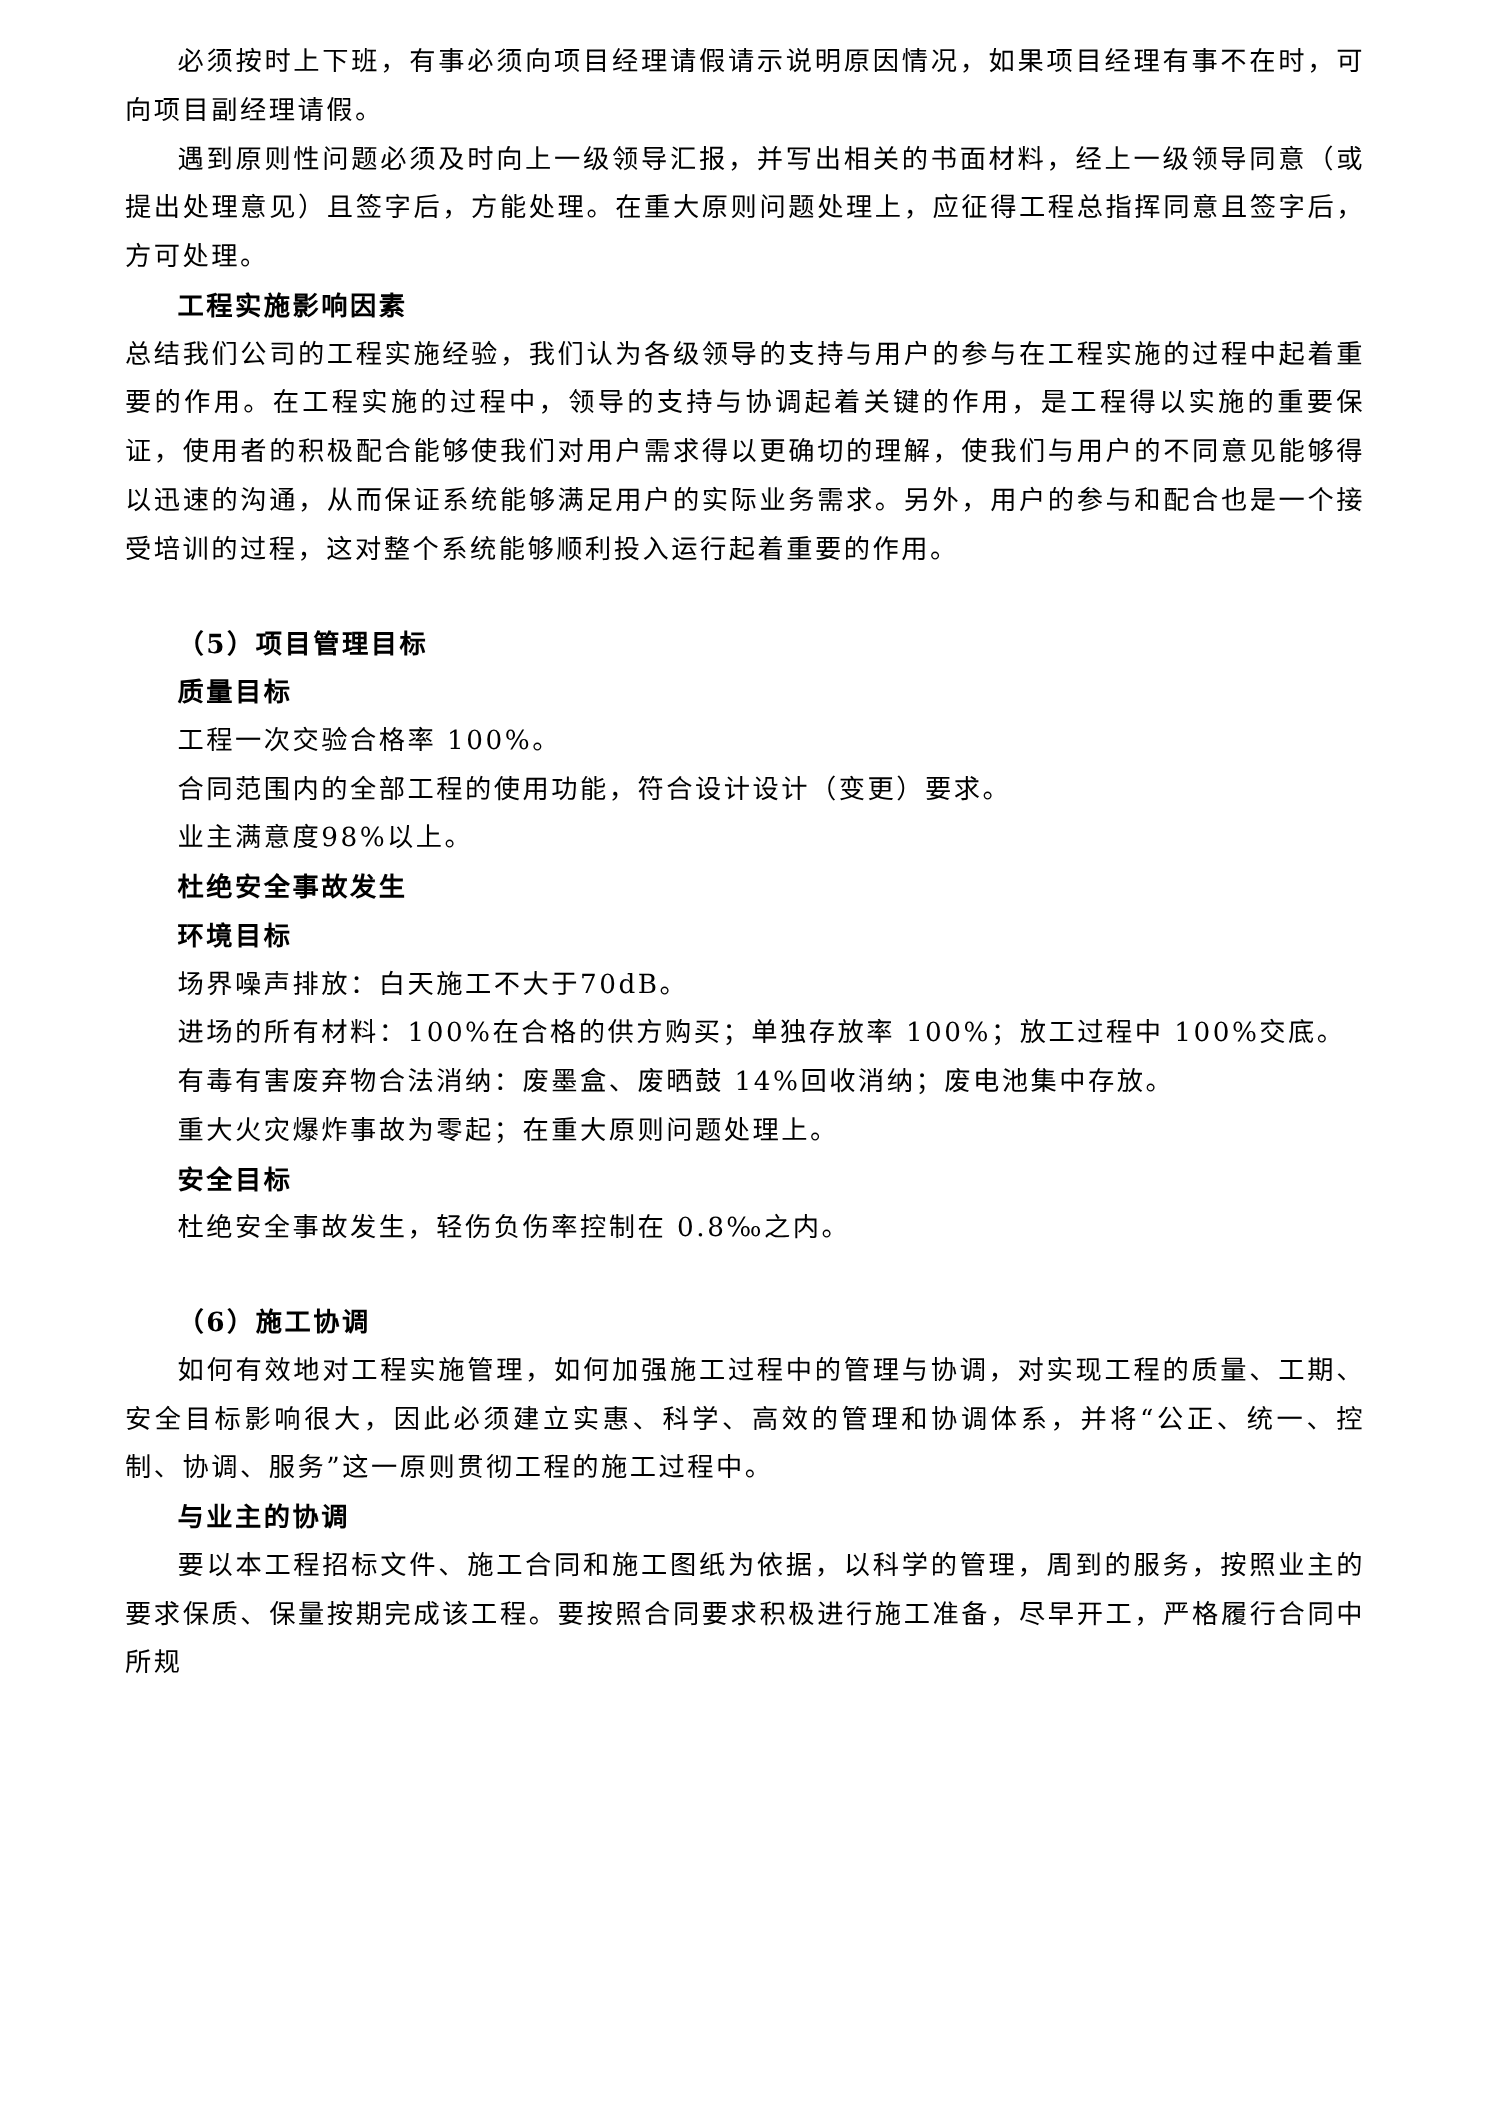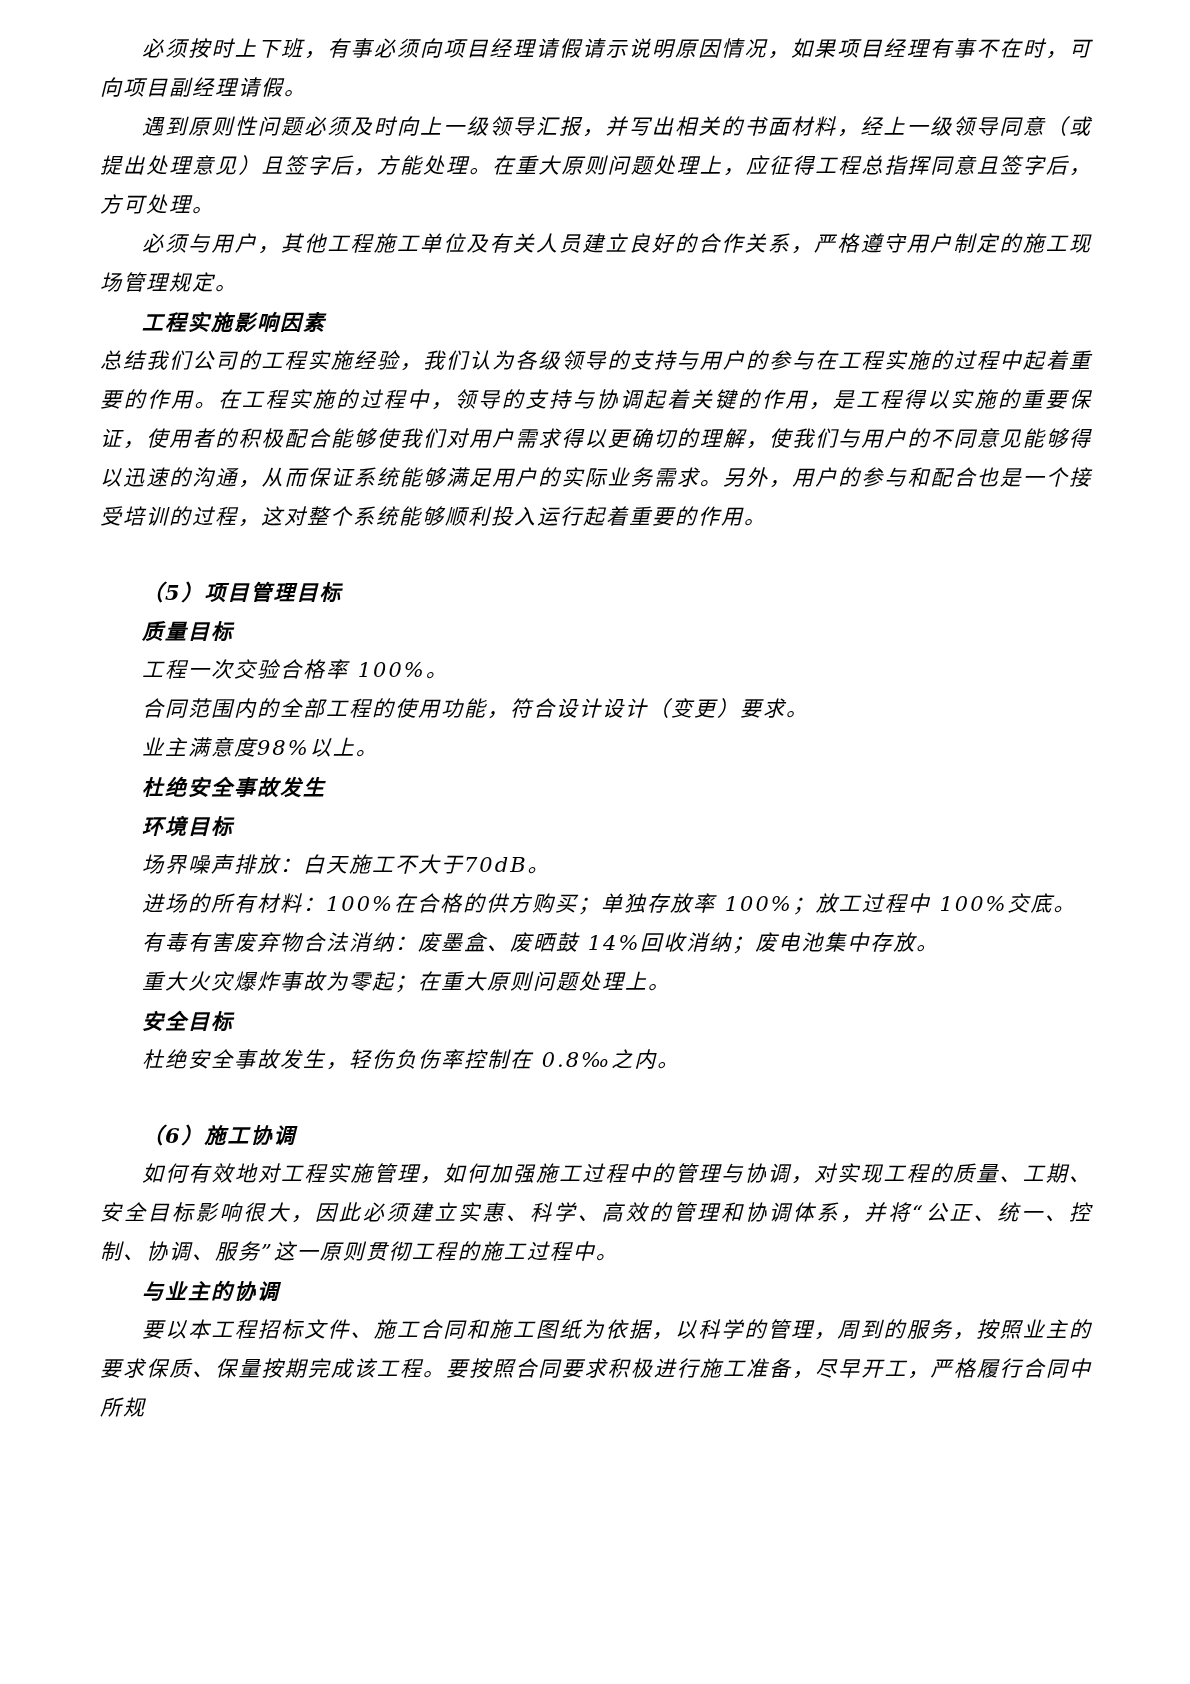--- a/index.html
+++ b/index.html
@@ -19,21 +19,20 @@
     font-family: "DejaVu Serif", "Liberation Serif", serif;
     font-size: 21px;
     line-height: 39px;
     color: #000000;
     text-align: justify;
     letter-spacing: 2px;
   }
   .page p {
     margin: 0;
     padding: 0;
-    font-style: italic;
   }
   .body-indent {
     text-indent: 2em;
   }
   .body-flush {
     text-indent: 0;
   }
   .heading1 {
     font-weight: bold;
     text-indent: 2em;
@@ -44,21 +43,20 @@
     text-indent: 2em;
   }
 </style>
 </head>
 <body>
 
 <div class="page">
   <div id="doc-body">
       <p class="body-indent">必须按时上下班，有事必须向项目经理请假请示说明原因情况，如果项目经理有事不在时，可向项目副经理请假。</p>
       <p class="body-indent">遇到原则性问题必须及时向上一级领导汇报，并写出相关的书面材料，经上一级领导同意（或提出处理意见）且签字后，方能处理。在重大原则问题处理上，应征得工程总指挥同意且签字后，方可处理。</p>
-      <p class="body-indent">必须与用户，其他工程施工单位及有关人员建立良好的合作关系，严格遵守用户制定的施工现场管理规定。</p>
       <p class="heading2">工程实施影响因素</p>
       <p class="body-flush">总结我们公司的工程实施经验，我们认为各级领导的支持与用户的参与在工程实施的过程中起着重要的作用。在工程实施的过程中，领导的支持与协调起着关键的作用，是工程得以实施的重要保证，使用者的积极配合能够使我们对用户需求得以更确切的理解，使我们与用户的不同意见能够得以迅速的沟通，从而保证系统能够满足用户的实际业务需求。另外，用户的参与和配合也是一个接受培训的过程，这对整个系统能够顺利投入运行起着重要的作用。</p>
       <p class="heading1">（5）项目管理目标</p>
       <p class="heading2">质量目标</p>
       <p class="body-indent">工程一次交验合格率 100%。</p>
       <p class="body-indent">合同范围内的全部工程的使用功能，符合设计设计（变更）要求。</p>
       <p class="body-indent">业主满意度98%以上。</p>
       <p class="heading2">杜绝安全事故发生</p>
       <p class="heading2">环境目标</p>
       <p class="body-indent">场界噪声排放：白天施工不大于70dB。</p>

